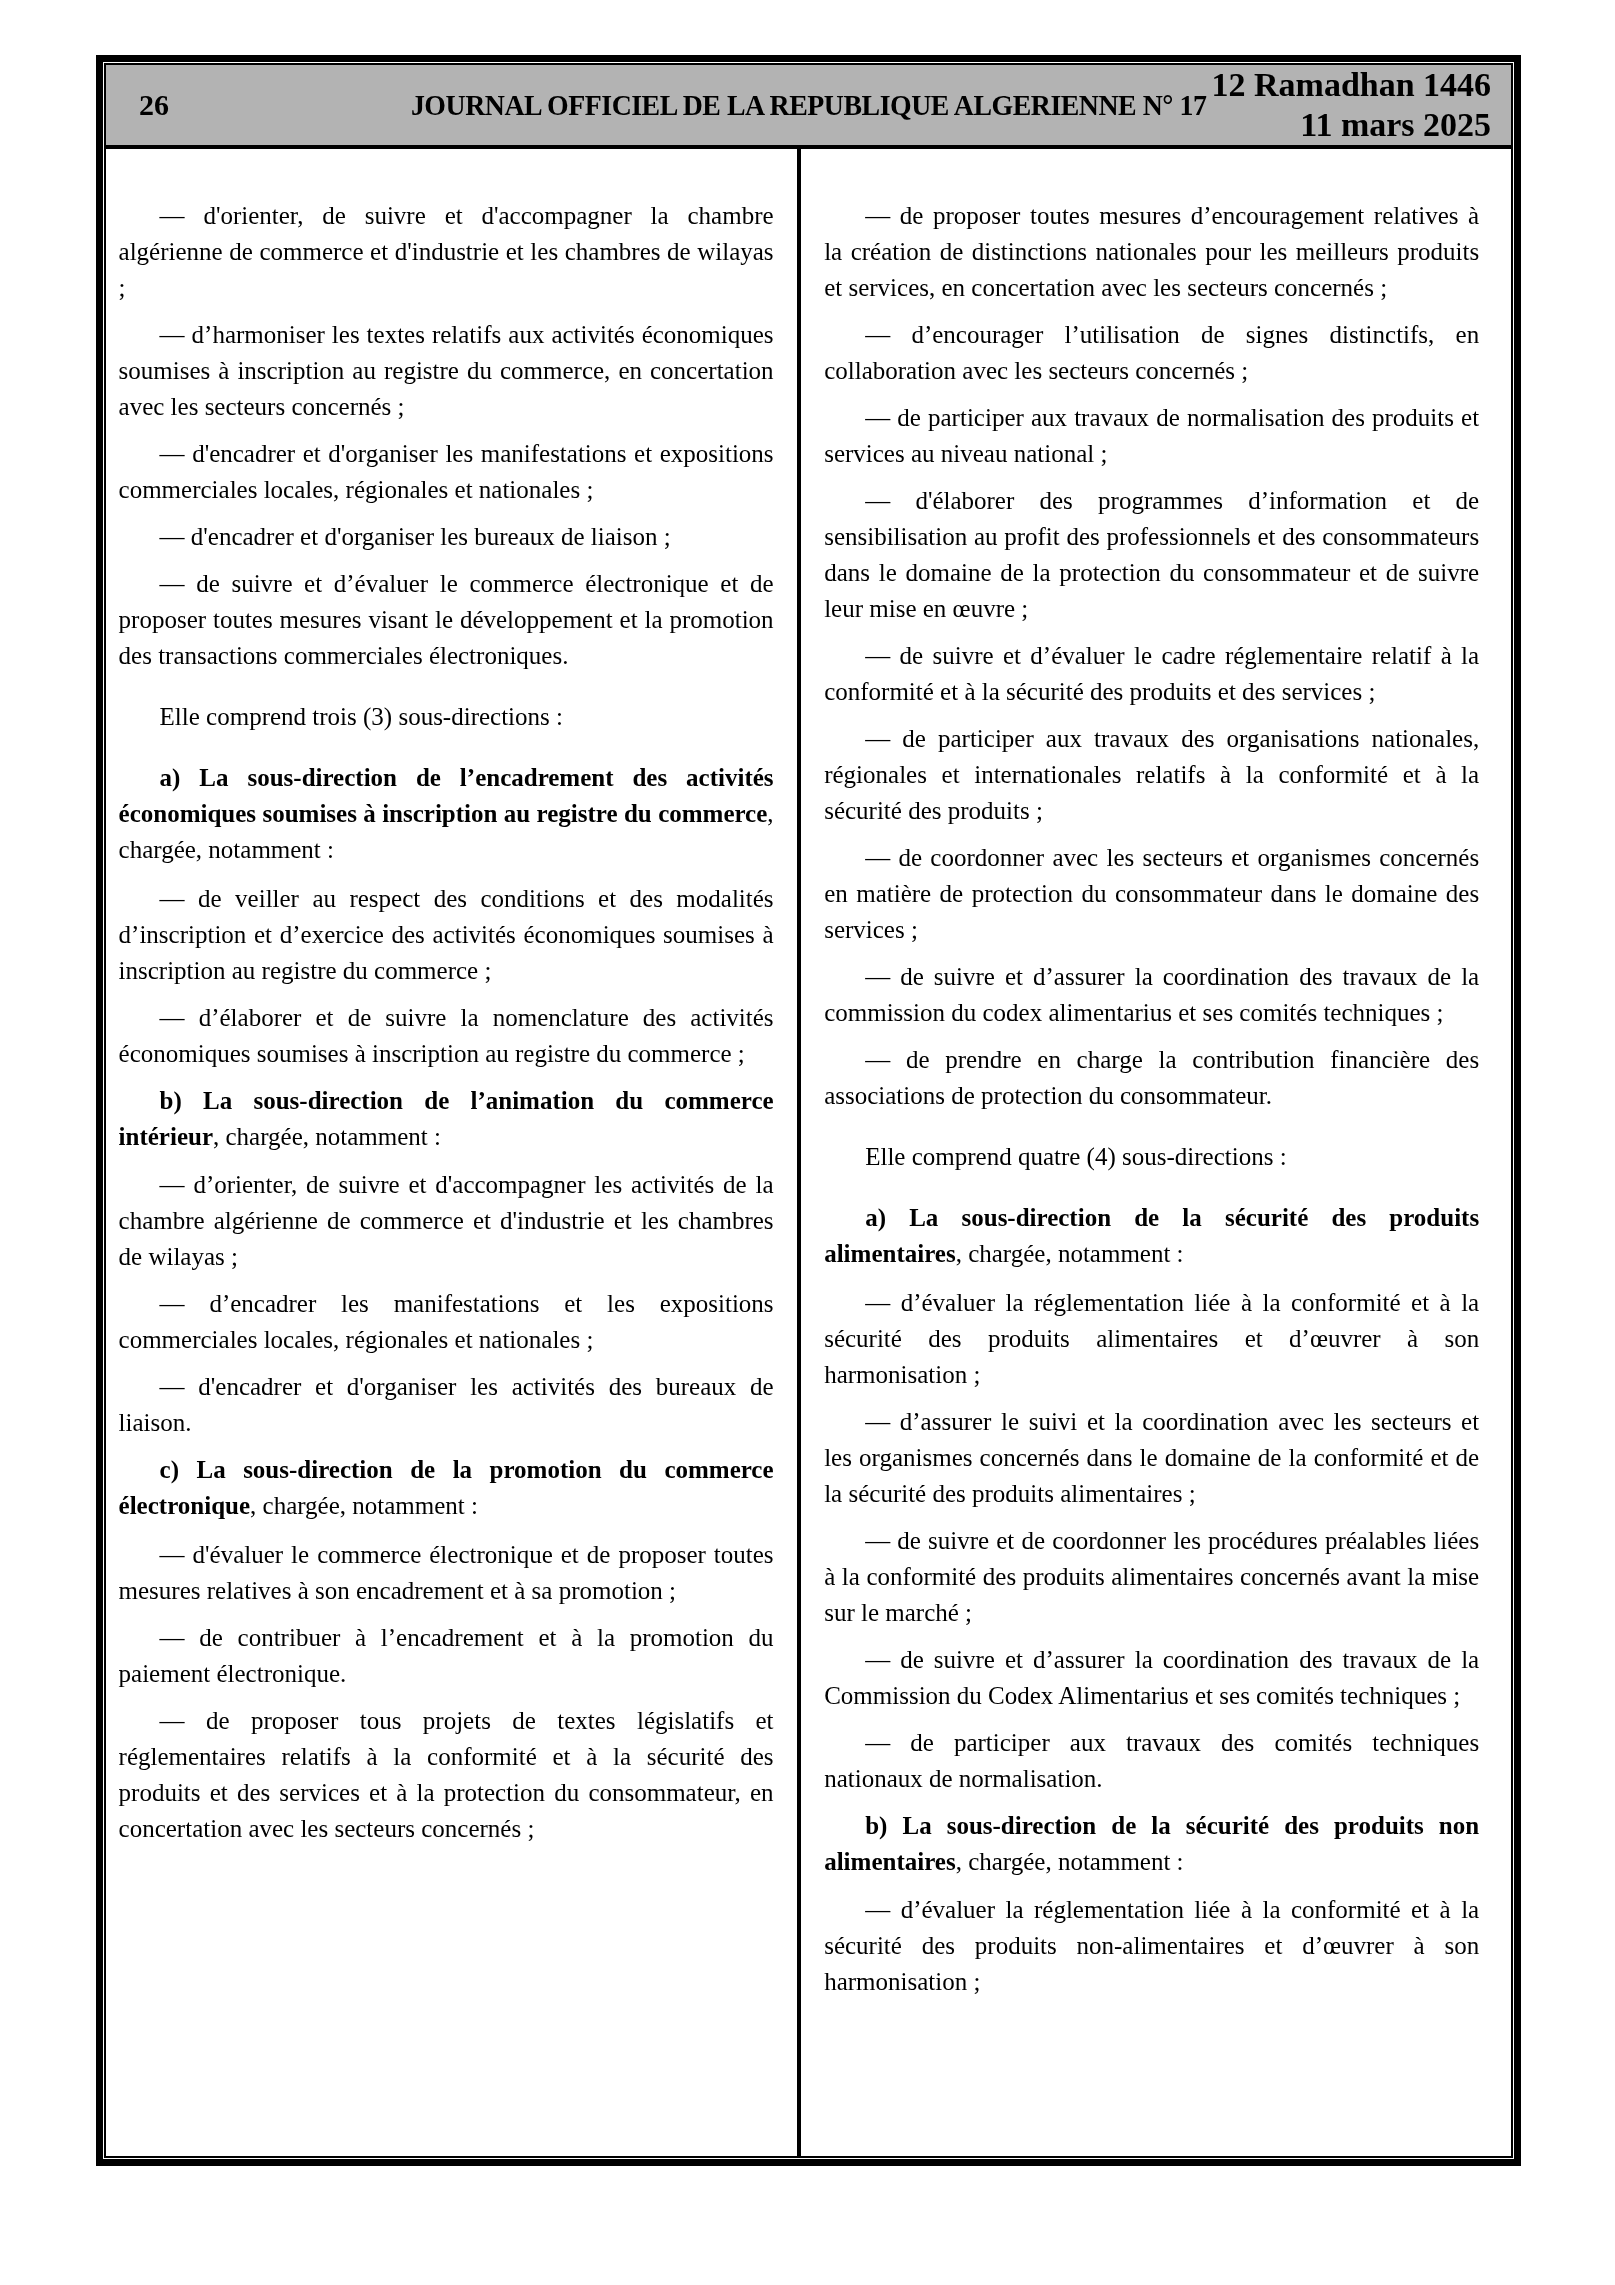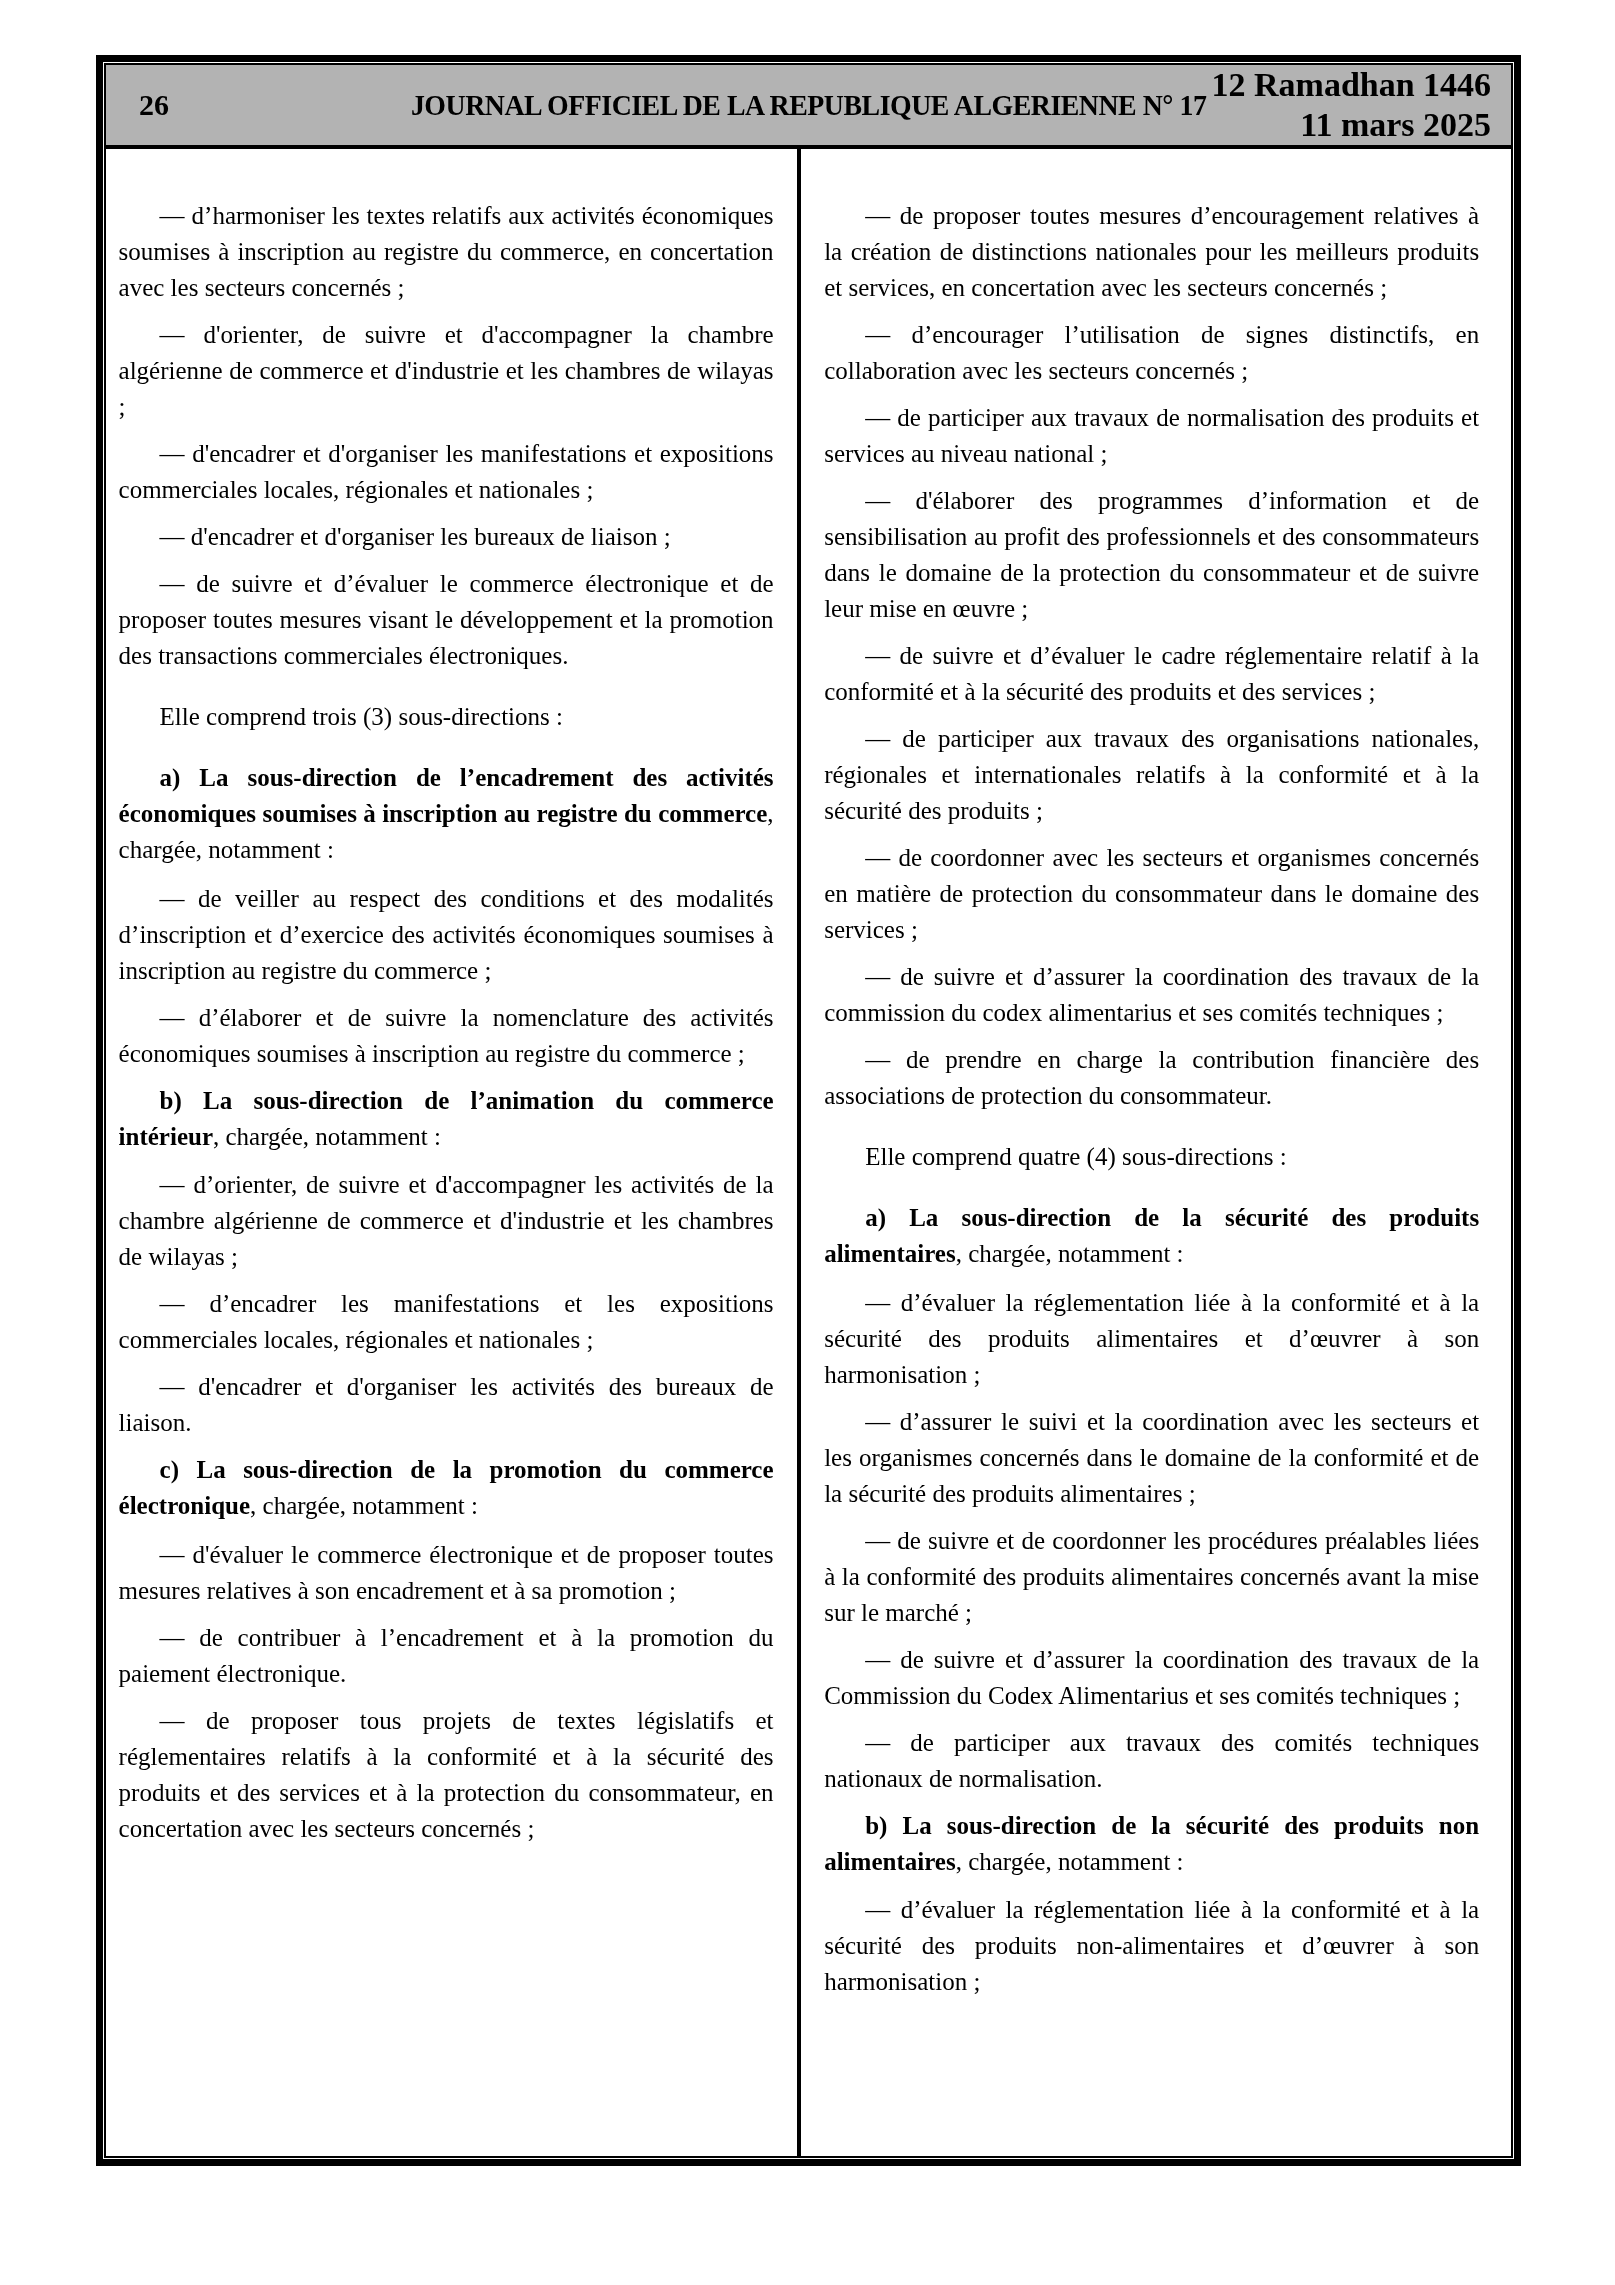--- a/index.html
+++ b/index.html
@@ -97,22 +97,22 @@
       <div class="page-num">26</div>
       <div class="journal-title">JOURNAL OFFICIEL DE LA REPUBLIQUE ALGERIENNE N° 17</div>
       <div class="dates">
         <div>12 Ramadhan 1446</div>
         <div>11 mars 2025</div>
       </div>
     </header>
 
     <div class="body">
       <div class="col col-left" id="col-left">
+          <p class="item">— d'orienter, de suivre et d'accompagner la chambre algérienne de commerce et d'industrie et les chambres de wilayas ;</p>
           <p class="item">— d’harmoniser les textes relatifs aux activités économiques soumises à inscription au registre du commerce, en concertation avec les secteurs concernés ;</p>
-          <p class="item">— d'orienter, de suivre et d'accompagner la chambre algérienne de commerce et d'industrie et les chambres de wilayas ;</p>
           <p class="item">— d'encadrer et d'organiser les manifestations et expositions commerciales locales, régionales et nationales ;</p>
           <p class="item">— d'encadrer et d'organiser les bureaux de liaison ;</p>
           <p class="item">— de suivre et d’évaluer le commerce électronique et de proposer toutes mesures visant le développement et la promotion des transactions commerciales électroniques.</p>
           <p class="plain">Elle comprend trois (3) sous-directions :</p>
           <p class="heading"><b>a) La sous-direction de l’encadrement des activités économiques soumises à inscription au registre du commerce</b>, chargée, notamment :</p>
           <p class="item">— de veiller au respect des conditions et des modalités d’inscription et d’exercice des activités économiques soumises à inscription au registre du commerce ;</p>
           <p class="item">— d’élaborer et de suivre la nomenclature des activités économiques soumises à inscription au registre du commerce ;</p>
           <p class="heading"><b>b) La sous-direction de l’animation du commerce intérieur</b>, chargée, notamment :</p>
           <p class="item">— d’orienter, de suivre et d'accompagner les activités de la chambre algérienne de commerce et d'industrie et les chambres de wilayas ;</p>
           <p class="item">— d’encadrer les manifestations et les expositions commerciales locales, régionales et nationales ;</p>

